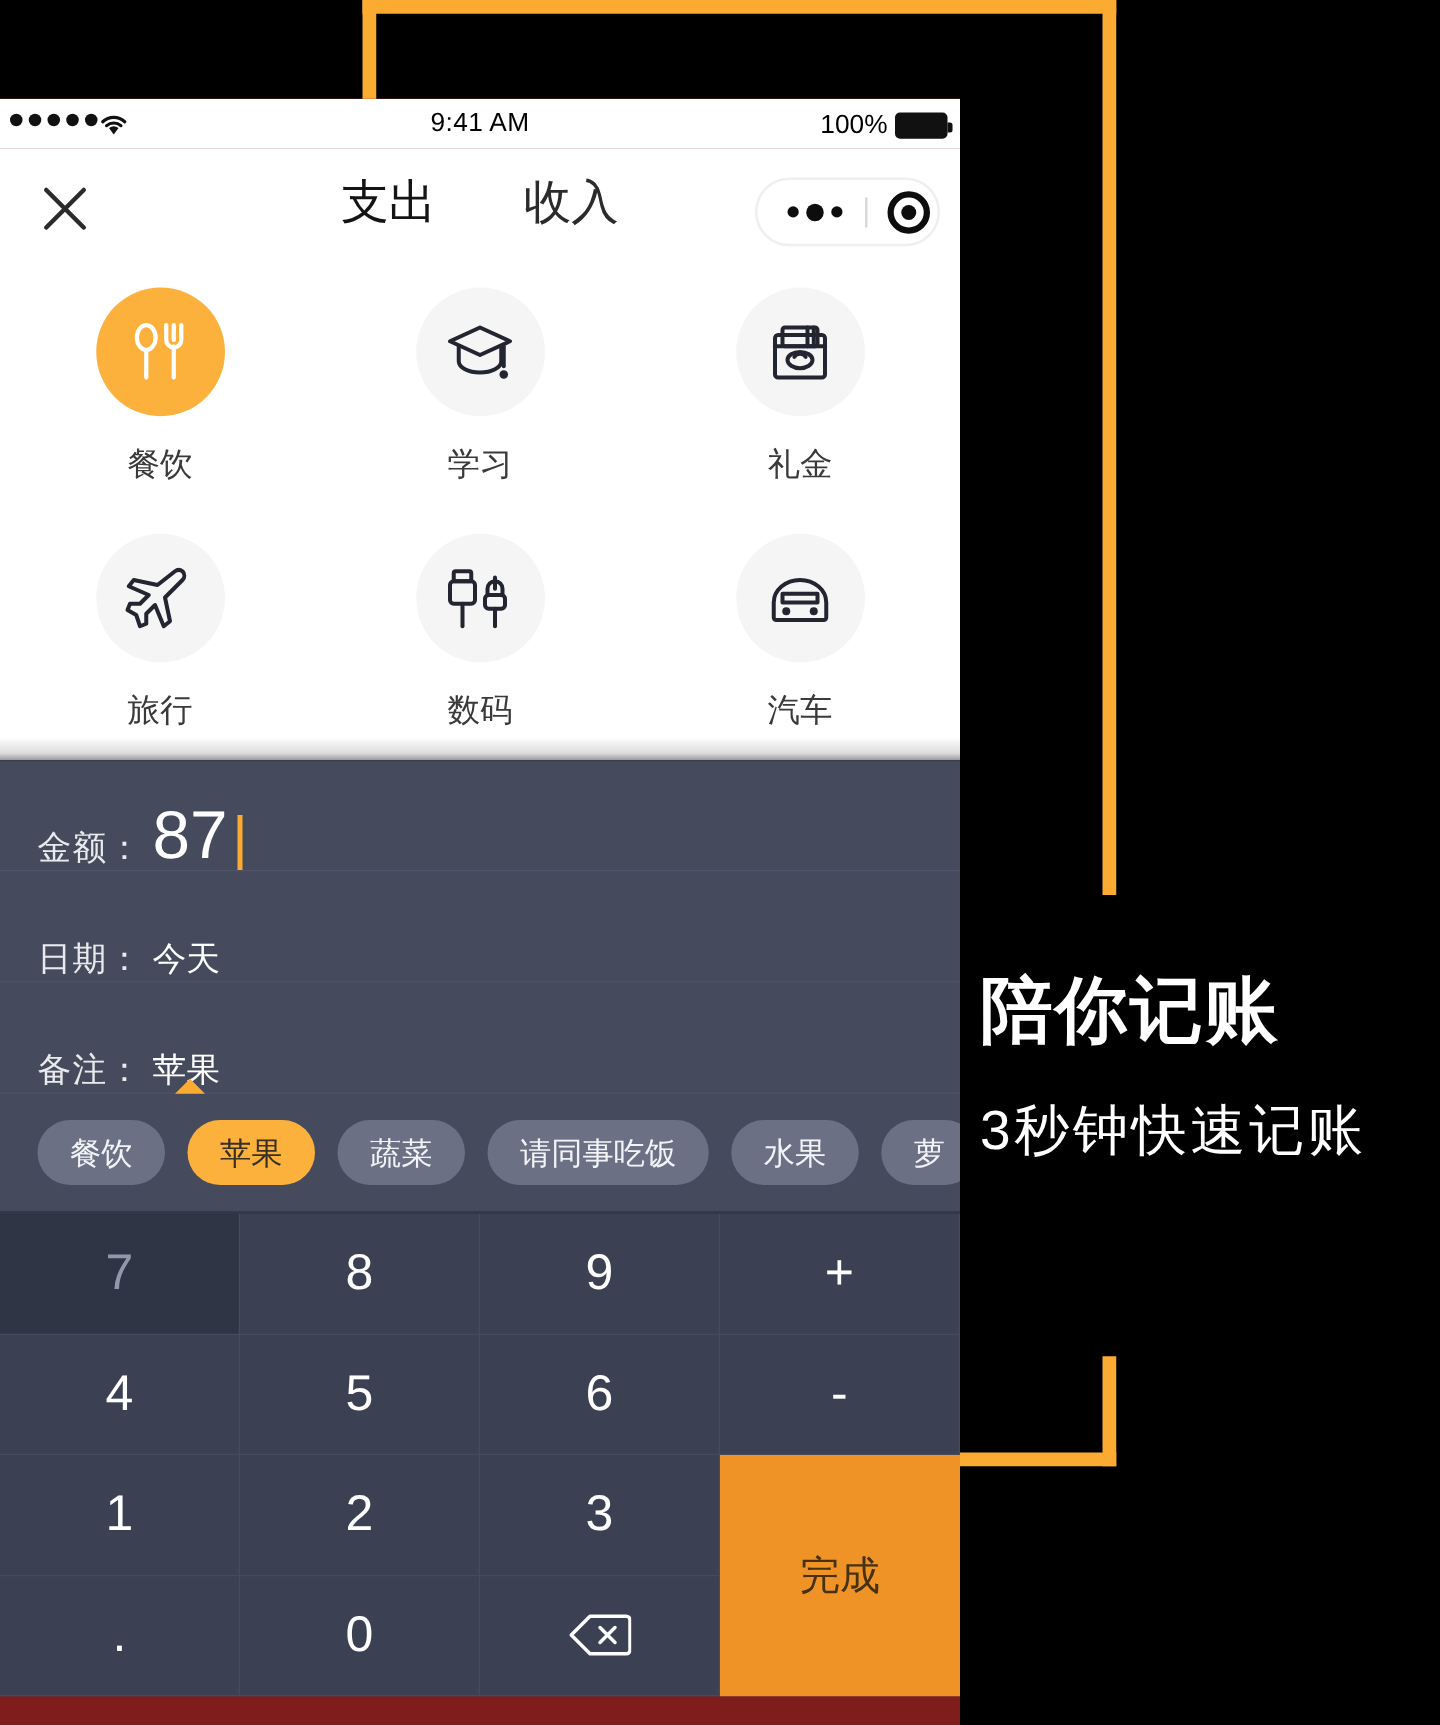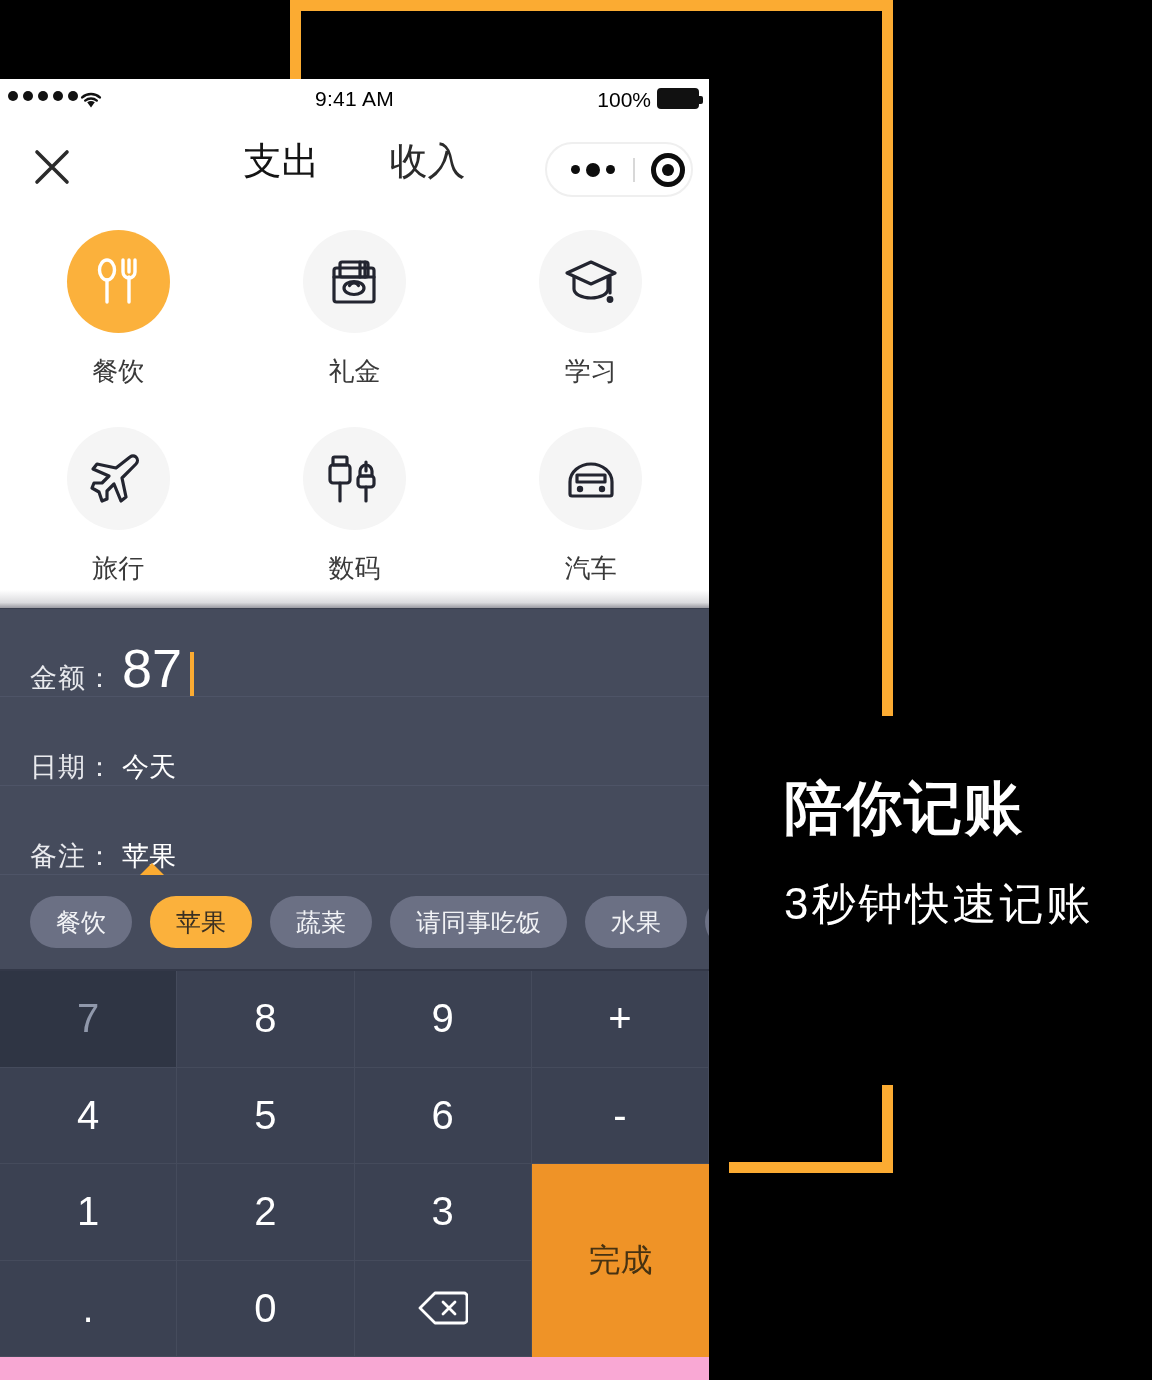--- a/index.html
+++ b/index.html
@@ -10,31 +10,31 @@
 
   
   .frame-seg { position:absolute; background:#fbab32; }
   #frame-top      { left:290px;  top:0px;    width:603px; height:11px; }
   #frame-left     { left:290px;  top:0px;    width:11px;  height:81px; }
   #frame-right-a  { left:882px;  top:0px;    width:11px;  height:716px; }
   #frame-right-b  { left:882px;  top:1085px; width:11px;  height:88px; }
   #frame-bottom   { left:729px;  top:1162px; width:164px; height:11px; }
 
   
-  #phone { position:absolute; left:0; top:79px; width:709px; height:1301px;
-           background:#f9a8d4; overflow:hidden; }
+  #phone { position:absolute; left:0; top:79px; width:768px; height:1301px;
+           background:#7f1d1d; overflow:hidden; }
 
   
   #statusbar { position:relative; height:40px; background:#fff; color:#000; }
   #sb-dots { position:absolute; left:8px; top:12px; display:flex; gap:5px; align-items:center; }
   #sb-dots .d { width:10px; height:10px; border-radius:50%; background:#111; }
   #sb-wifi { position:absolute; left:78px; top:10px; width:26px; height:20px; }
   #sb-time { position:absolute; left:0; right:0; top:8px; text-align:center;
              font-size:21px; font-weight:400; letter-spacing:.3px; }
-  #sb-right { position:absolute; right:10px; top:9px; display:flex; gap:6px; }
+  #sb-right { position:absolute; right:10px; top:9px; display:flex; align-items:center; gap:6px; }
   #sb-battpct { font-size:21px; }
   #sb-batt { position:relative; width:42px; height:21px; border:2.5px solid #111;
              border-radius:4px; background:#111; }
   #sb-batt::after { content:""; position:absolute; right:-6px; top:6px; width:4px; height:8px;
              background:#111; border-radius:0 2px 2px 0; }
 
   
   #navbar { position:relative; height:89px; background:#fff; }
   #nav-close { position:absolute; left:32px; top:28px; width:40px; height:40px; cursor:pointer; }
   #nav-tabs { position:absolute; left:0; right:0; top:0; height:89px;
@@ -184,44 +184,44 @@
               </g>
             </svg>
           </div>
           <div class="cat-label">餐饮</div>
         </div>
 
         <div class="cat">
           <div class="cat-circle">
             <svg class="ico" viewBox="0 0 58 58">
               <g stroke="#232530" stroke-width="3.2" fill="none" stroke-linecap="round" stroke-linejoin="round">
+                <path d="M29 9 L53 20 L29 31 L5 20 Z"></path>
+                <path d="M12 24 L12 36 a17 9 0 0 0 34 0 L46 24"></path>
+                <path d="M48 24 L48 40"></path>
+              </g>
+              <circle cx="48" cy="46.5" r="3.4" fill="#232530"></circle>
+            </svg>
+          </div>
+          <div class="cat-label">学习</div>
+        </div>
+
+        <div class="cat">
+          <div class="cat-circle">
+            <svg class="ico" viewBox="0 0 58 58">
+              <g stroke="#232530" stroke-width="3.2" fill="none" stroke-linecap="round" stroke-linejoin="round">
                 <rect x="9" y="15" width="40" height="34" rx="2.5"></rect>
                 <path d="M9 24 L49 24"></path>
                 <rect x="15" y="9" width="28" height="15" rx="2"></rect>
                 <path d="M35 9 L35 24 M40 9 L40 24"></path>
                 <ellipse cx="29" cy="35" rx="10" ry="6.5"></ellipse>
                 <path d="M24.5 32.5 a5 4.5 0 0 1 9 0"></path>
               </g>
             </svg>
           </div>
           <div class="cat-label">礼金</div>
-        </div>
-
-        <div class="cat">
-          <div class="cat-circle">
-            <svg class="ico" viewBox="0 0 58 58">
-              <g stroke="#232530" stroke-width="3.2" fill="none" stroke-linecap="round" stroke-linejoin="round">
-                <path d="M29 9 L53 20 L29 31 L5 20 Z"></path>
-                <path d="M12 24 L12 36 a17 9 0 0 0 34 0 L46 24"></path>
-                <path d="M48 24 L48 40"></path>
-              </g>
-              <circle cx="48" cy="46.5" r="3.4" fill="#232530"></circle>
-            </svg>
-          </div>
-          <div class="cat-label">学习</div>
         </div>
 
       </div>
 
       <div class="cat-row">
 
         <div class="cat">
           <div class="cat-circle">
             <svg class="ico" viewBox="0 0 58 58">
               <g stroke="#232530" stroke-width="3.2" fill="none" stroke-linecap="round" stroke-linejoin="round">

